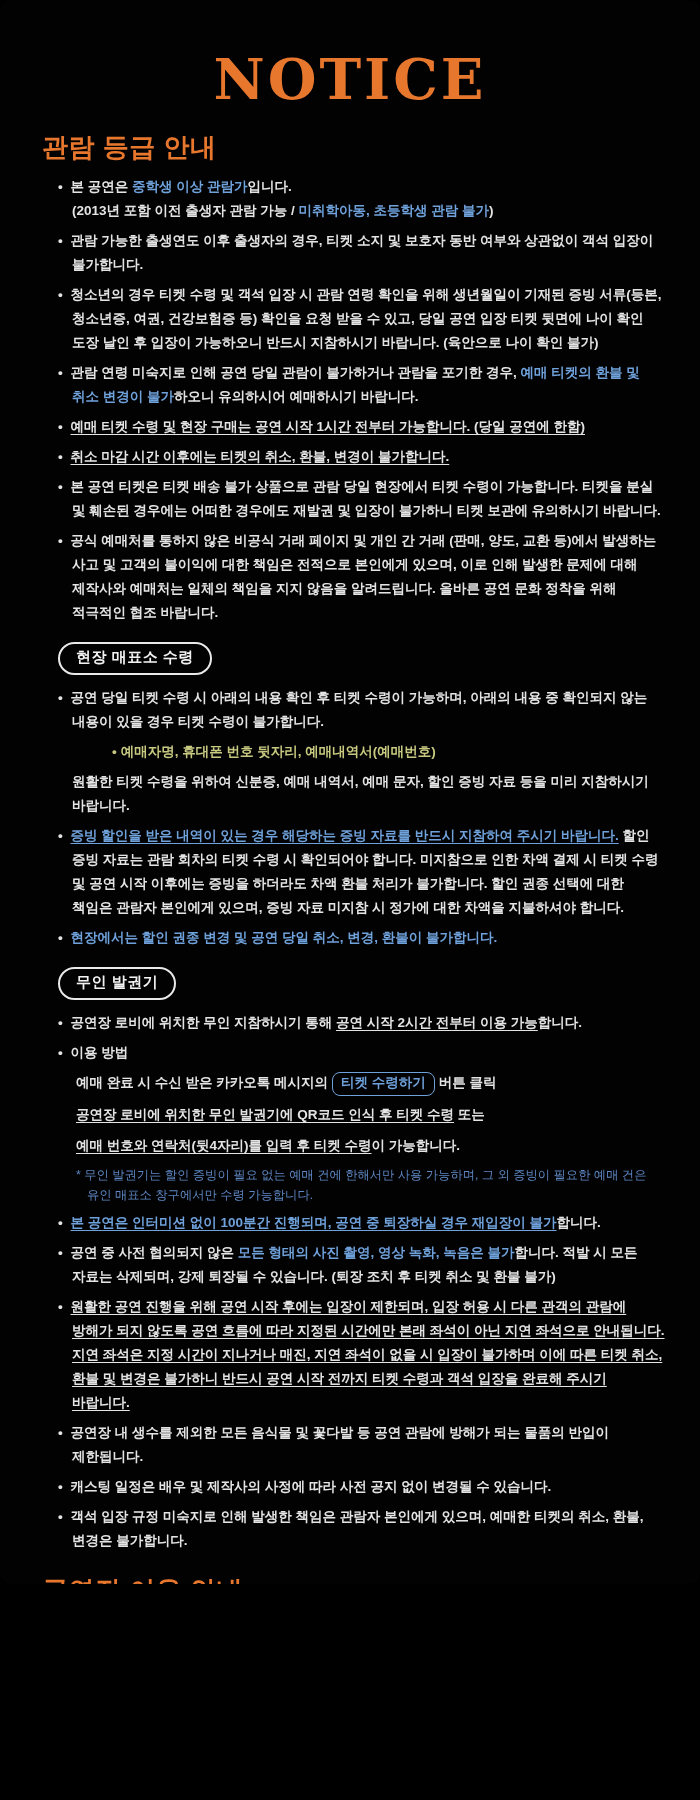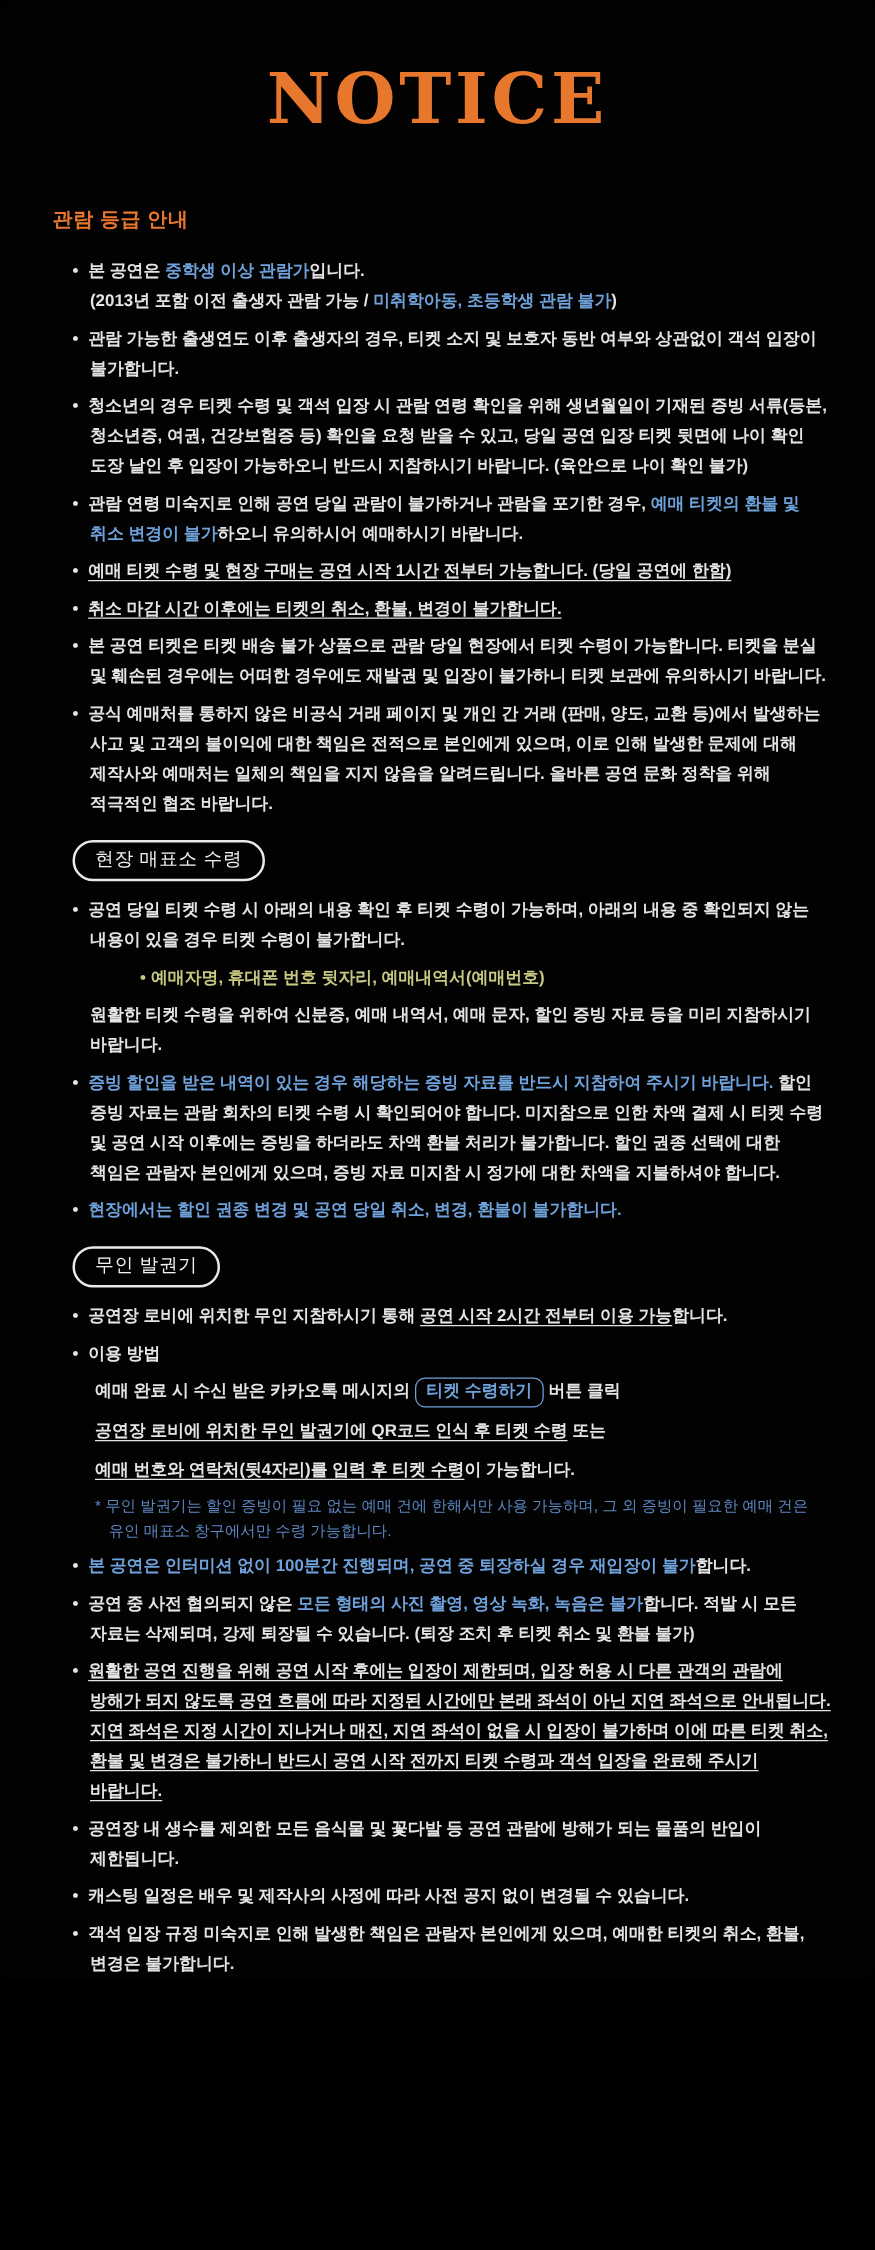--- a/index.html
+++ b/index.html
@@ -1,36 +1,36 @@
 <!DOCTYPE html>
 <html style="--accent: #E8772E; --blue: #6FA1DB; --yellow: #C8C981; --footer: #EE7D2F;"><head>
 <meta charset="utf-8">
 <style>
   html,body{margin:0;padding:0;background:#000;}
   .page{position:relative;width:700px;height:1584px;background:#020202;overflow:hidden;
         font-family:"Liberation Sans",sans-serif;border-radius:12px;}
   .notice-title{margin:0;padding-top:48px;text-align:center;color:var(--accent,#E8772E);
         font-family:"DejaVu Serif",serif;font-size:56px;line-height:62px;font-weight:700;letter-spacing:3px;}
-  .sec-h{margin:54px 0 15px 42px;font-size:16px;line-height:26px;font-weight:700;
+  .sec-h{margin:24px 0 15px 42px;font-size:26px;line-height:26px;font-weight:700;
         color:var(--accent,#E8772E);letter-spacing:0.5px;}
   .item{margin:0 34px 6px 58px;line-height:24px;font-size:13.5px;font-weight:600;
         color:#E4E4E4;padding-left:14px;text-indent:-14px;word-break:keep-all;}
   .dot{color:#E4E4E4;margin-right:4px;}
   .ydot{color:var(--yellow,#C8C981);margin-right:4px;}
   .it-cont{text-indent:0;}
   .it-subyellow{margin-left:112px;padding-left:11px;text-indent:-11px;color:var(--yellow,#C8C981);}
   .it-subline{margin-left:76px;padding-left:0;text-indent:0;margin-bottom:7px;}
   .it-note{margin-left:76px;padding-left:11px;text-indent:-11px;font-size:12.3px;line-height:20px;
         color:#5E87C4;font-weight:500;margin-top:3px;}
   .pill-row{margin:17px 0 11px 58px;}
   .pill{display:inline-block;border:2px solid #E9E9E9;border-radius:18px;padding:4px 16px 6px;
-        color:#F2F2F2;font-size:15px;font-weight:400;letter-spacing:0.5px;}
+        color:#F2F2F2;font-size:15px;font-weight:700;letter-spacing:0.5px;}
   .sg-w{color:#E4E4E4;}
   .sg-b{color:var(--blue,#6FA1DB);}
-  .sg-bu{color:var(--blue,#6FA1DB);text-underline-offset:3px;}
+  .sg-bu{color:var(--blue,#6FA1DB);text-decoration:underline;text-underline-offset:3px;}
   .sg-u{color:#E4E4E4;text-decoration:underline;text-underline-offset:3px;}
   .sg-y{color:var(--yellow,#C8C981);}
   .sg-sm{color:#5E87C4;}
   .sg-btn{color:var(--blue,#6FA1DB);border:1.5px solid var(--blue,#6FA1DB);border-radius:8px;
         padding:1px 8px 3px;margin:0 4px;display:inline-block;text-indent:0;line-height:18px;}
   .footer-box{position:absolute;top:1716px;left:50%;transform:translateX(-50%);
         width:478px;height:46px;background:var(--footer,#EE7D2F);display:flex;align-items:center;
         justify-content:center;color:#221400;font-size:14.5px;font-weight:700;word-break:keep-all;}
 </style>
 </head>

